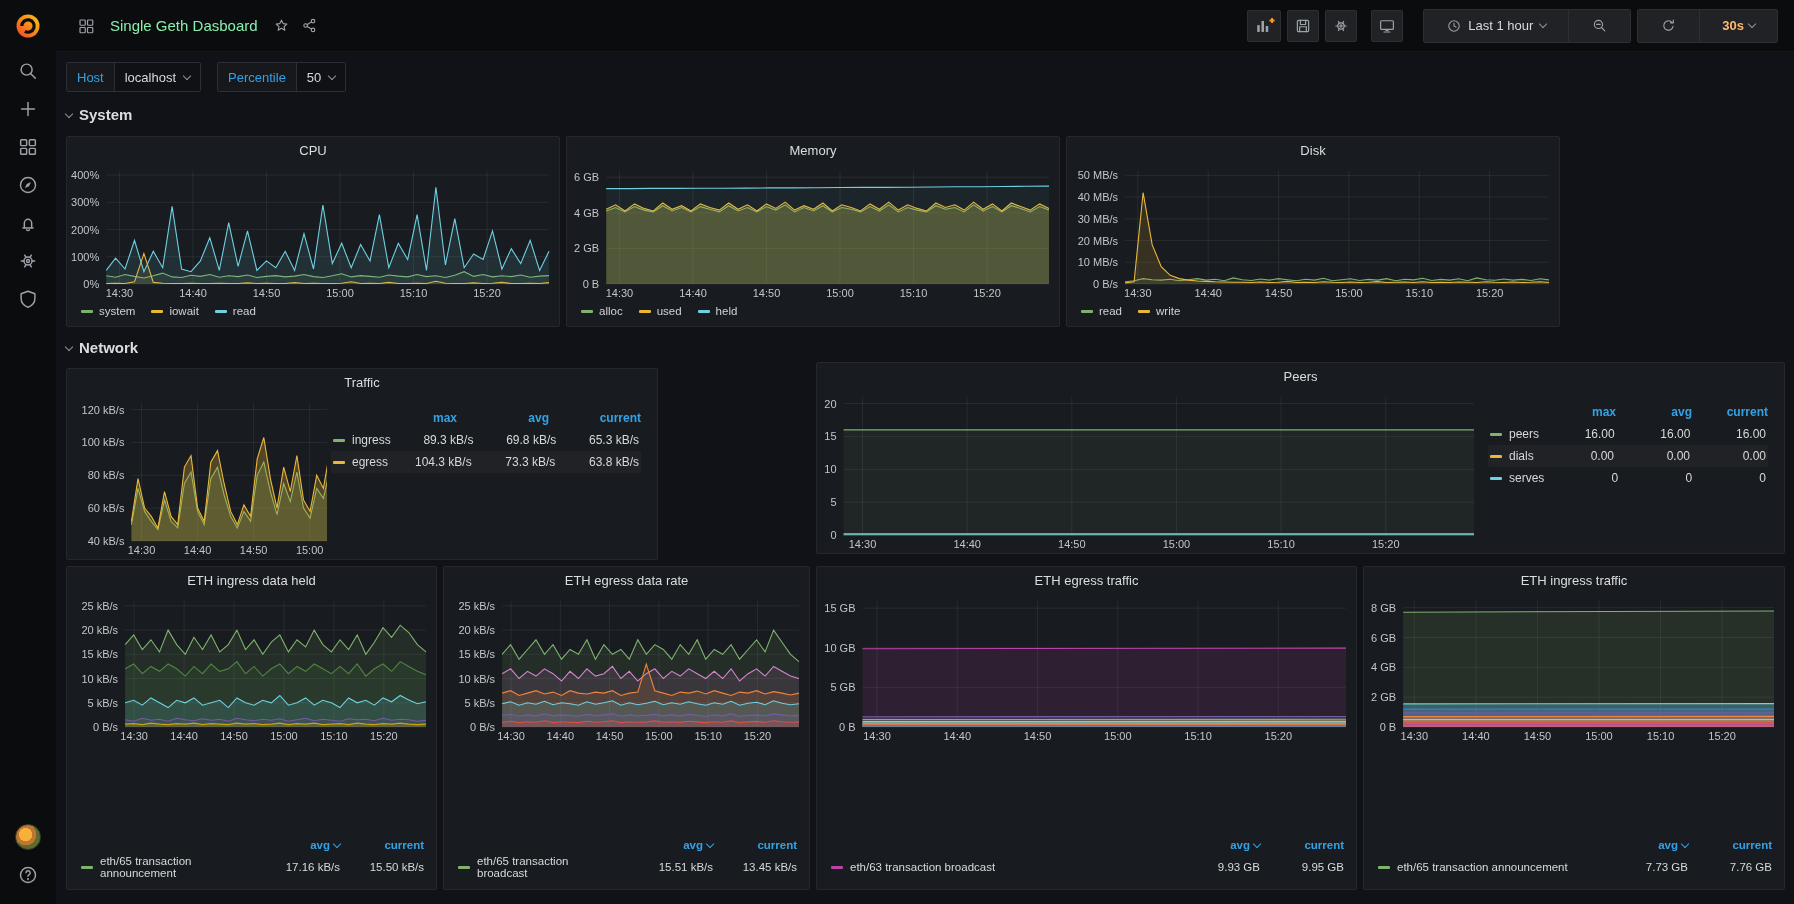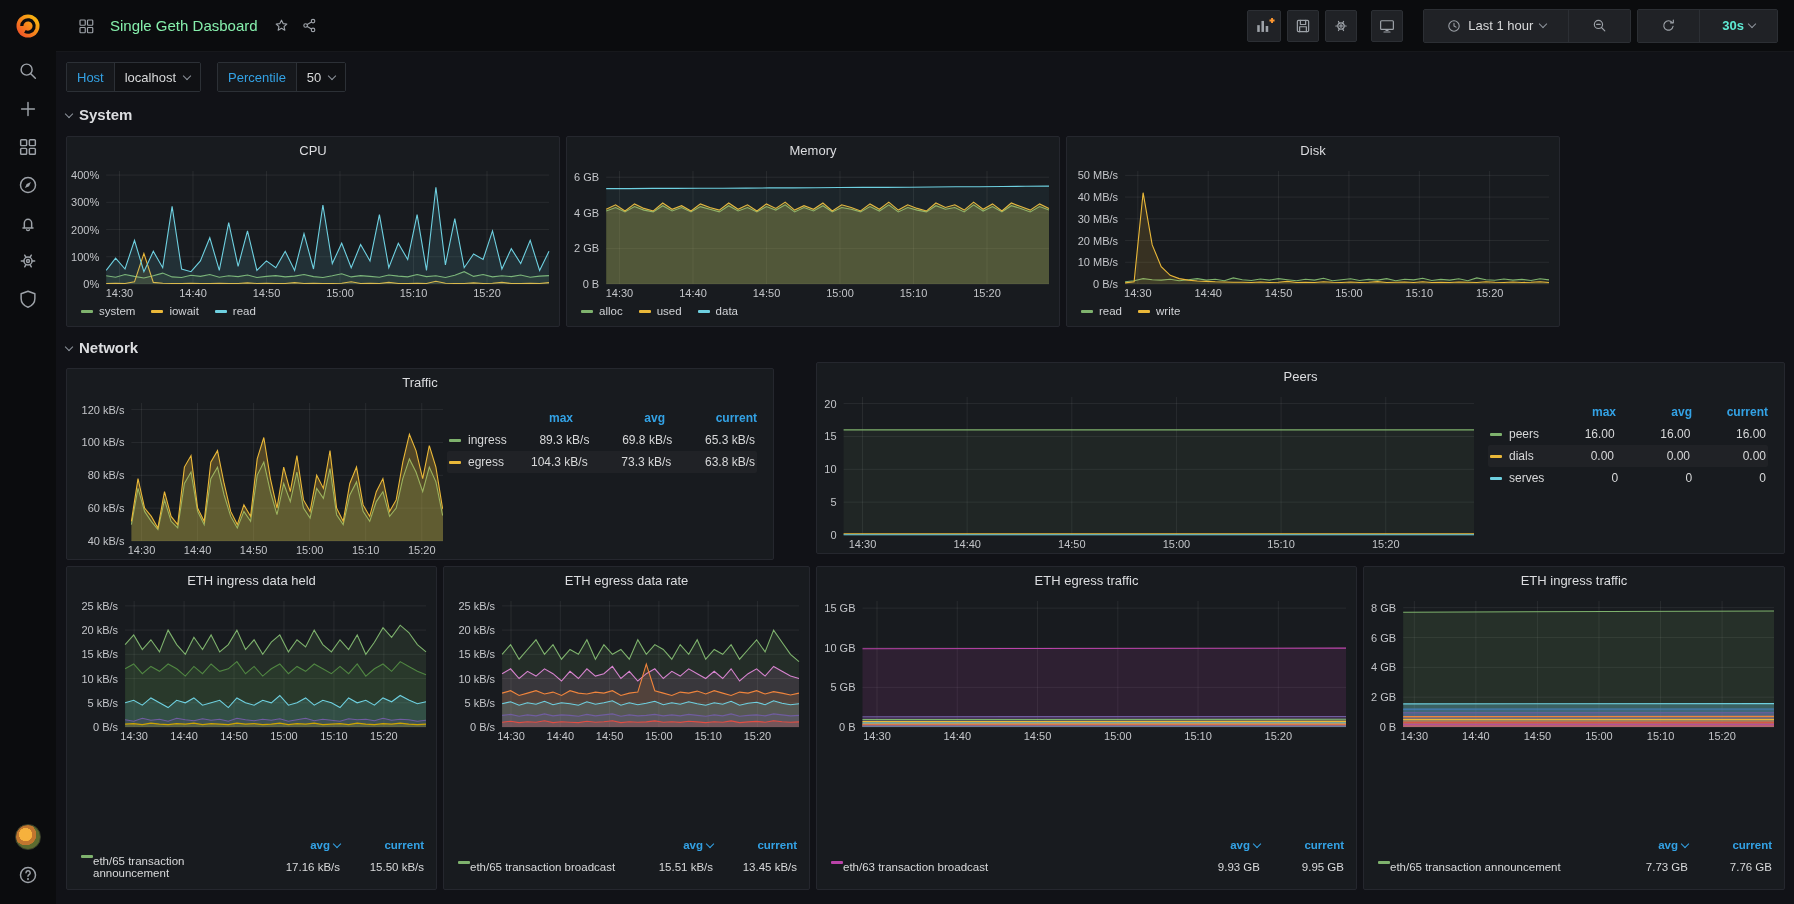--- a/index.html
+++ b/index.html
@@ -63,21 +63,21 @@
   .st-row .nm { flex:1; display:flex; align-items:center; gap:7px; cursor:pointer; }
   .st-row .val { text-align:right; color:#d8d9da; }
   .w330 .st-row .val { width:92px; }
   .w300 .st-row .val { width:76px; }
   .hl { background:#202226; }
   .bot-legend { flex:none; padding:0 12px 10px 14px; font-size:11.5px; }
   .bl-head { display:flex; justify-content:flex-end; align-items:center; height:20px; color:#33a2e5; font-weight:700; }
   .bl-head .avg { width:96px; display:flex; justify-content:flex-end; align-items:center; gap:4px; cursor:pointer; }
   .bl-head .cur { width:84px; text-align:right; cursor:pointer; }
   .bl-row { display:flex; align-items:center; height:24px; }
-  .bl-row .nm { flex:1; display:flex; align-items:flex-start; cursor:pointer; }
+  .bl-row .nm { flex:1; display:flex; align-items:center; gap:7px; cursor:pointer; }
   .bl-row .v { width:96px; text-align:right; }
   .bl-row .v2 { width:84px; text-align:right; }
 </style>
 </head>
 <body>
 
 <div class="sidebar">
   <div class="logo-box">
     <svg width="30" height="30" viewBox="0 0 30 30">
       <defs>
@@ -221,21 +221,21 @@
       </div>
     </div>
     <div class="btn-group">
       <div class="seg">
         <svg width="17" height="17" viewBox="0 0 24 24" class="ic">
             <path d="M18.4 13.2a6.6 6.6 0 1 1-1.2-5.2"></path>
             <path d="M18.8 4.2v4h-4"></path>
           </svg>
       </div>
       <div class="seg">
-        <span class="refresh-val" style="color:#5eead4">30s</span>
+        <span class="refresh-val" style="color:#fdba74">30s</span>
         <span class="chev"></span>
       </div>
     </div>
   </div>
 </div>
 
 <div class="submenu">
   <div class="var-group">
     <span class="var-label" style="color:#33a2e5">Host</span>
     <span class="var-value">
@@ -339,21 +339,21 @@
     <span class="li">
         <i class="sw" style="background: rgb(126, 178, 109);"></i>
         <span>alloc</span>
       </span>
     <span class="li">
         <i class="sw" style="background: rgb(234, 184, 57);"></i>
         <span>used</span>
       </span>
     <span class="li">
         <i class="sw" style="background: rgb(110, 208, 224);"></i>
-        <span>data</span>
+        <span>held</span>
       </span>
   </div>
 </div>
 
 <div class="panel" style="left:1066px; top:136px; width:494px; height:191px;">
   <div class="ptitle">Disk</div>
   <div class="chart"><svg width="492" height="139">
         <line x1="58.1" y1="12.346153846153843" x2="482" y2="12.346153846153843" stroke="rgba(255,255,255,0.07)"></line>
         <text x="51.1" y="16.346153846153843" fill="#c3c5c9" font-size="11" font-family="&quot;Liberation Sans&quot;, sans-serif" text-anchor="end">50 MB/s</text>
         <line x1="58.1" y1="34.07692307692307" x2="482" y2="34.07692307692307" stroke="rgba(255,255,255,0.07)"></line>
@@ -393,21 +393,21 @@
         <span>write</span>
       </span>
   </div>
 </div>
 
 <div class="section" style="left:66px; top:339px;">
   <span class="chev" style="margin-top:-2px"></span>
   <span>Network</span>
 </div>
 
-<div class="panel" style="left:66px; top:368px; width:708px; height:192px;">
+<div class="panel" style="left:66px; top:368px; width:592px; height:192px;">
   <div class="ptitle">Traffic</div>
   <div class="hbody">
     <div class="chart"><svg width="412" height="164">
           <line x1="64.4" y1="14.571428571428578" x2="402" y2="14.571428571428578" stroke="rgba(255,255,255,0.07)"></line>
           <text x="57.400000000000006" y="18.571428571428577" fill="#c3c5c9" font-size="11" font-family="&quot;Liberation Sans&quot;, sans-serif" text-anchor="end">120 kB/s</text>
           <line x1="64.4" y1="47.42857142857142" x2="402" y2="47.42857142857142" stroke="rgba(255,255,255,0.07)"></line>
           <text x="57.400000000000006" y="51.42857142857142" fill="#c3c5c9" font-size="11" font-family="&quot;Liberation Sans&quot;, sans-serif" text-anchor="end">100 kB/s</text>
           <line x1="64.4" y1="80.28571428571429" x2="402" y2="80.28571428571429" stroke="rgba(255,255,255,0.07)"></line>
           <text x="57.400000000000006" y="84.28571428571429" fill="#c3c5c9" font-size="11" font-family="&quot;Liberation Sans&quot;, sans-serif" text-anchor="end">80 kB/s</text>
           <line x1="64.4" y1="113.14285714285714" x2="402" y2="113.14285714285714" stroke="rgba(255,255,255,0.07)"></line>

